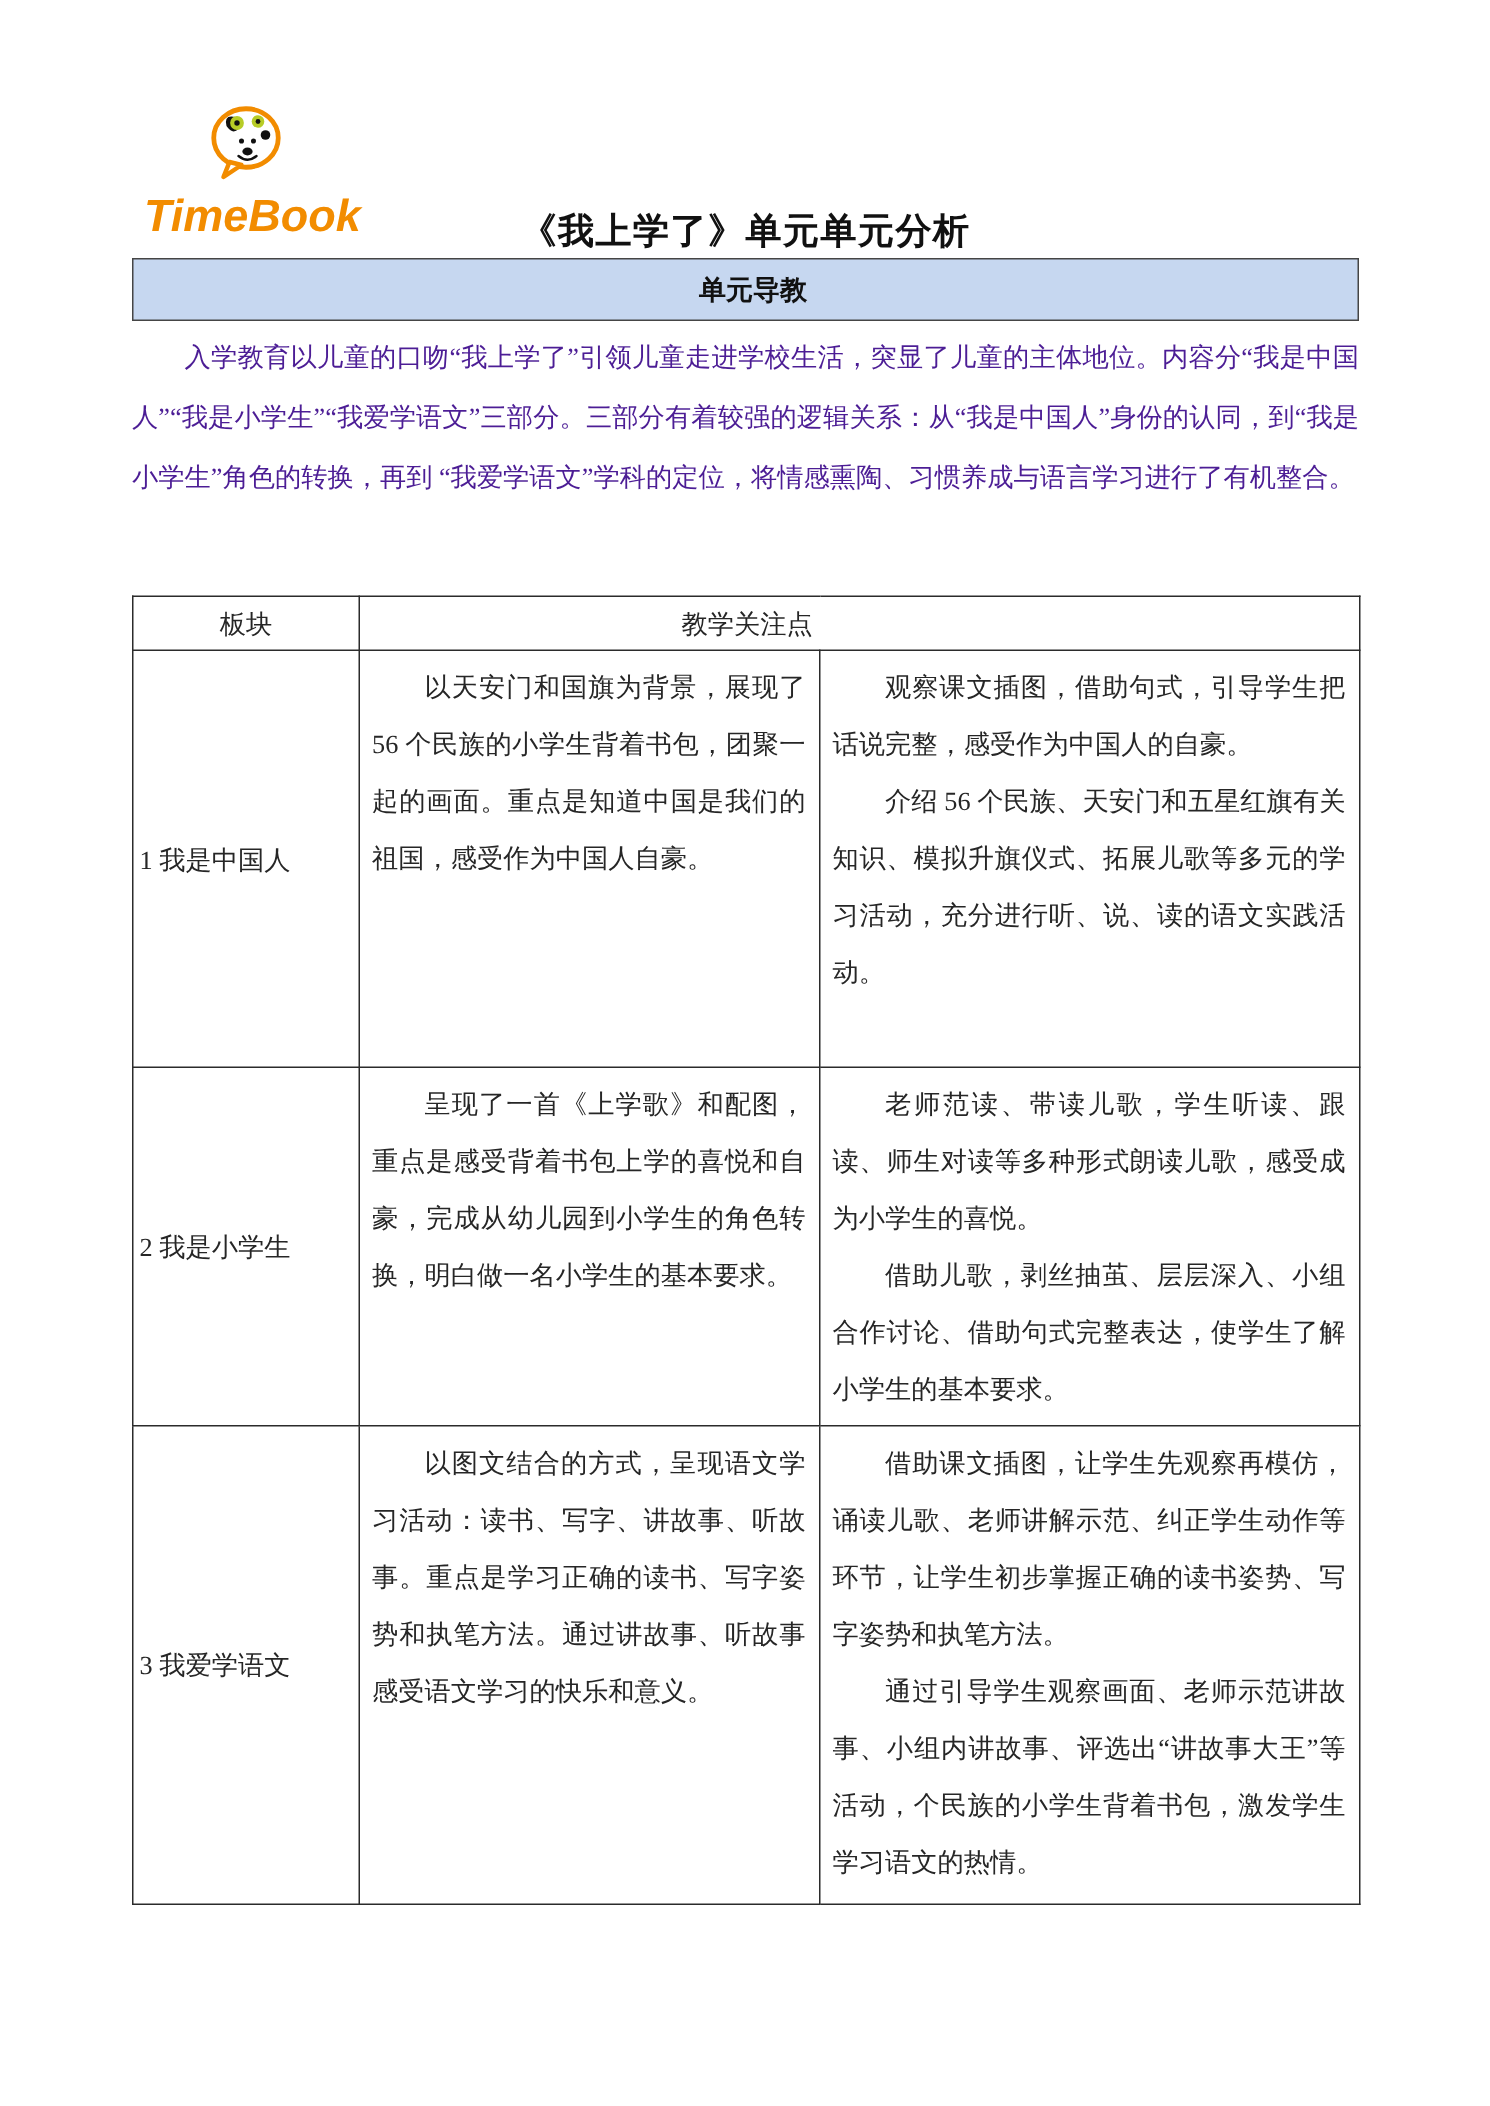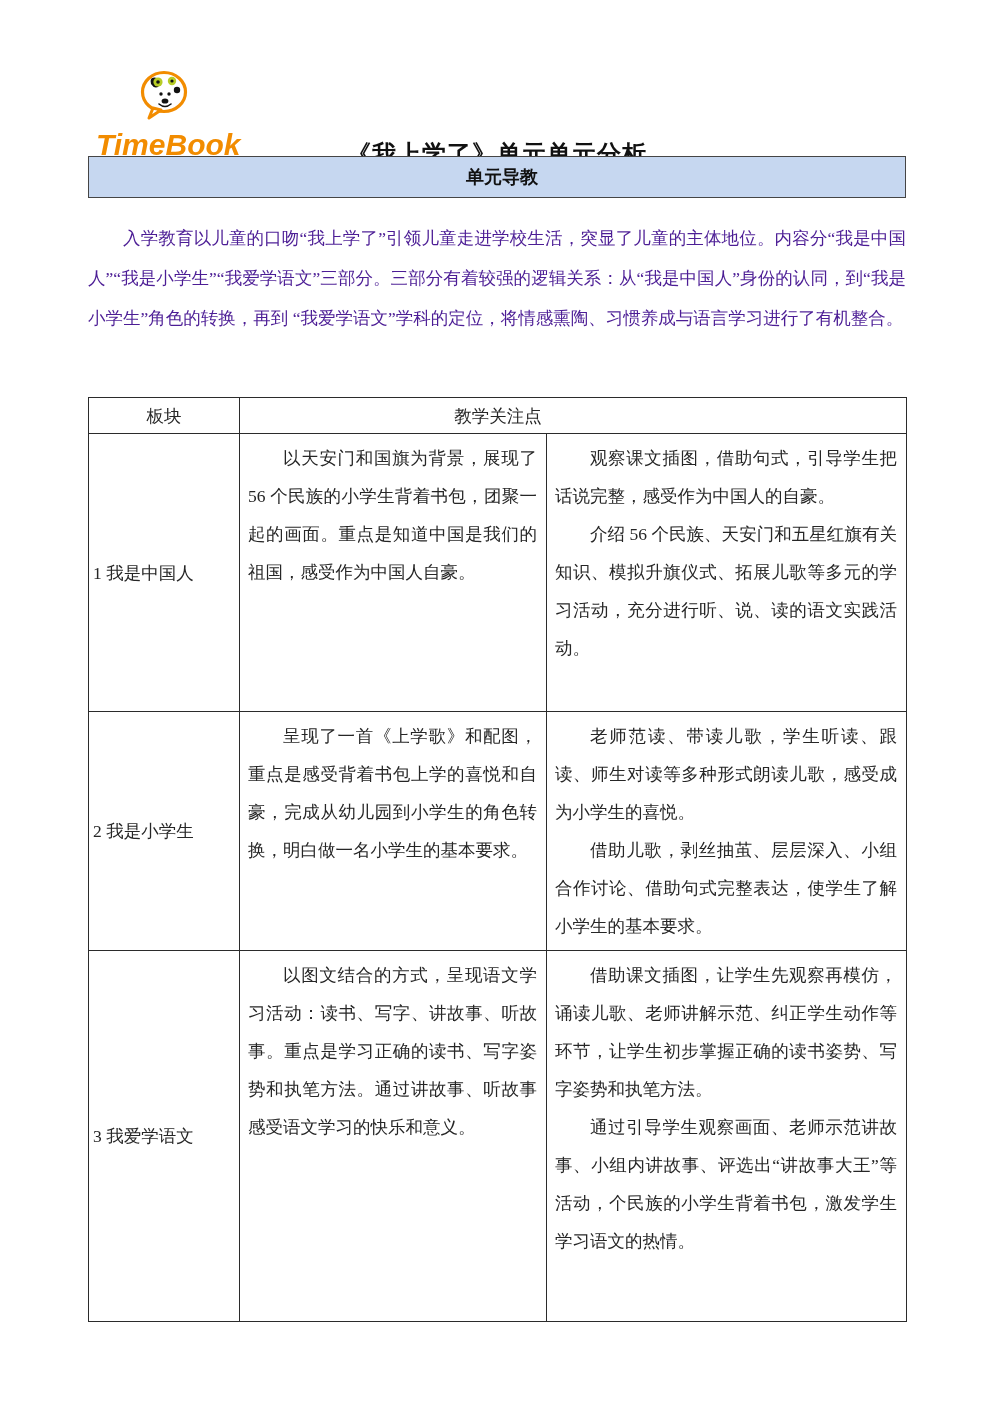--- a/index.html
+++ b/index.html
@@ -32,21 +32,21 @@
     letter-spacing: 2px; margin-left: 10px; line-height: 54px;
   }
   
   .doc-title {
     position: absolute; left: 0; top: 122px; width: 818px;
     text-align: center; font-size: 24px; font-weight: bold;
     color: #111; letter-spacing: 1px;
   }
   
   .section-bar {
-    position: absolute; left: 0; top: 156px; width: 818px; height: 42px;
+    position: absolute; left: 0; top: 172px; width: 818px; height: 42px;
     background: #C6D7F0; border: 1px solid #454545;
     text-align: center; line-height: 40px;
     font-size: 18px; font-weight: bold; color: #111; padding-left: 10px;
   }
   
   .intro {
     position: absolute; left: 0; top: 218px; width: 818px;
     font-size: 17.5px; line-height: 40px;
     text-align: justify; text-indent: 2em; margin: 0;
     color: #4c1d95;
@@ -71,21 +71,21 @@
   }
   td.text-cell {
     vertical-align: top; text-align: justify;
     padding: 5px 9px 5px 8px;
   }
   .cell-para {
     margin: 0; text-indent: 2em; line-height: 38px;
   }
   tr.row-1 td { height: 278px; }
   tr.row-2 td { height: 237px; }
-  tr.row-3 td { height: 371px; }
+  tr.row-3 td { height: 319px; }
 </style>
 </head>
 <body>
 
 <div class="page">
 
   <div class="logo-row">
     <span class="logo-badge">
       <svg viewBox="0 0 52 50" width="52" height="50">
         <ellipse cx="25" cy="22" rx="21.5" ry="19.5" fill="#ffffff" stroke="#F28C00" stroke-width="3.2"></ellipse>

